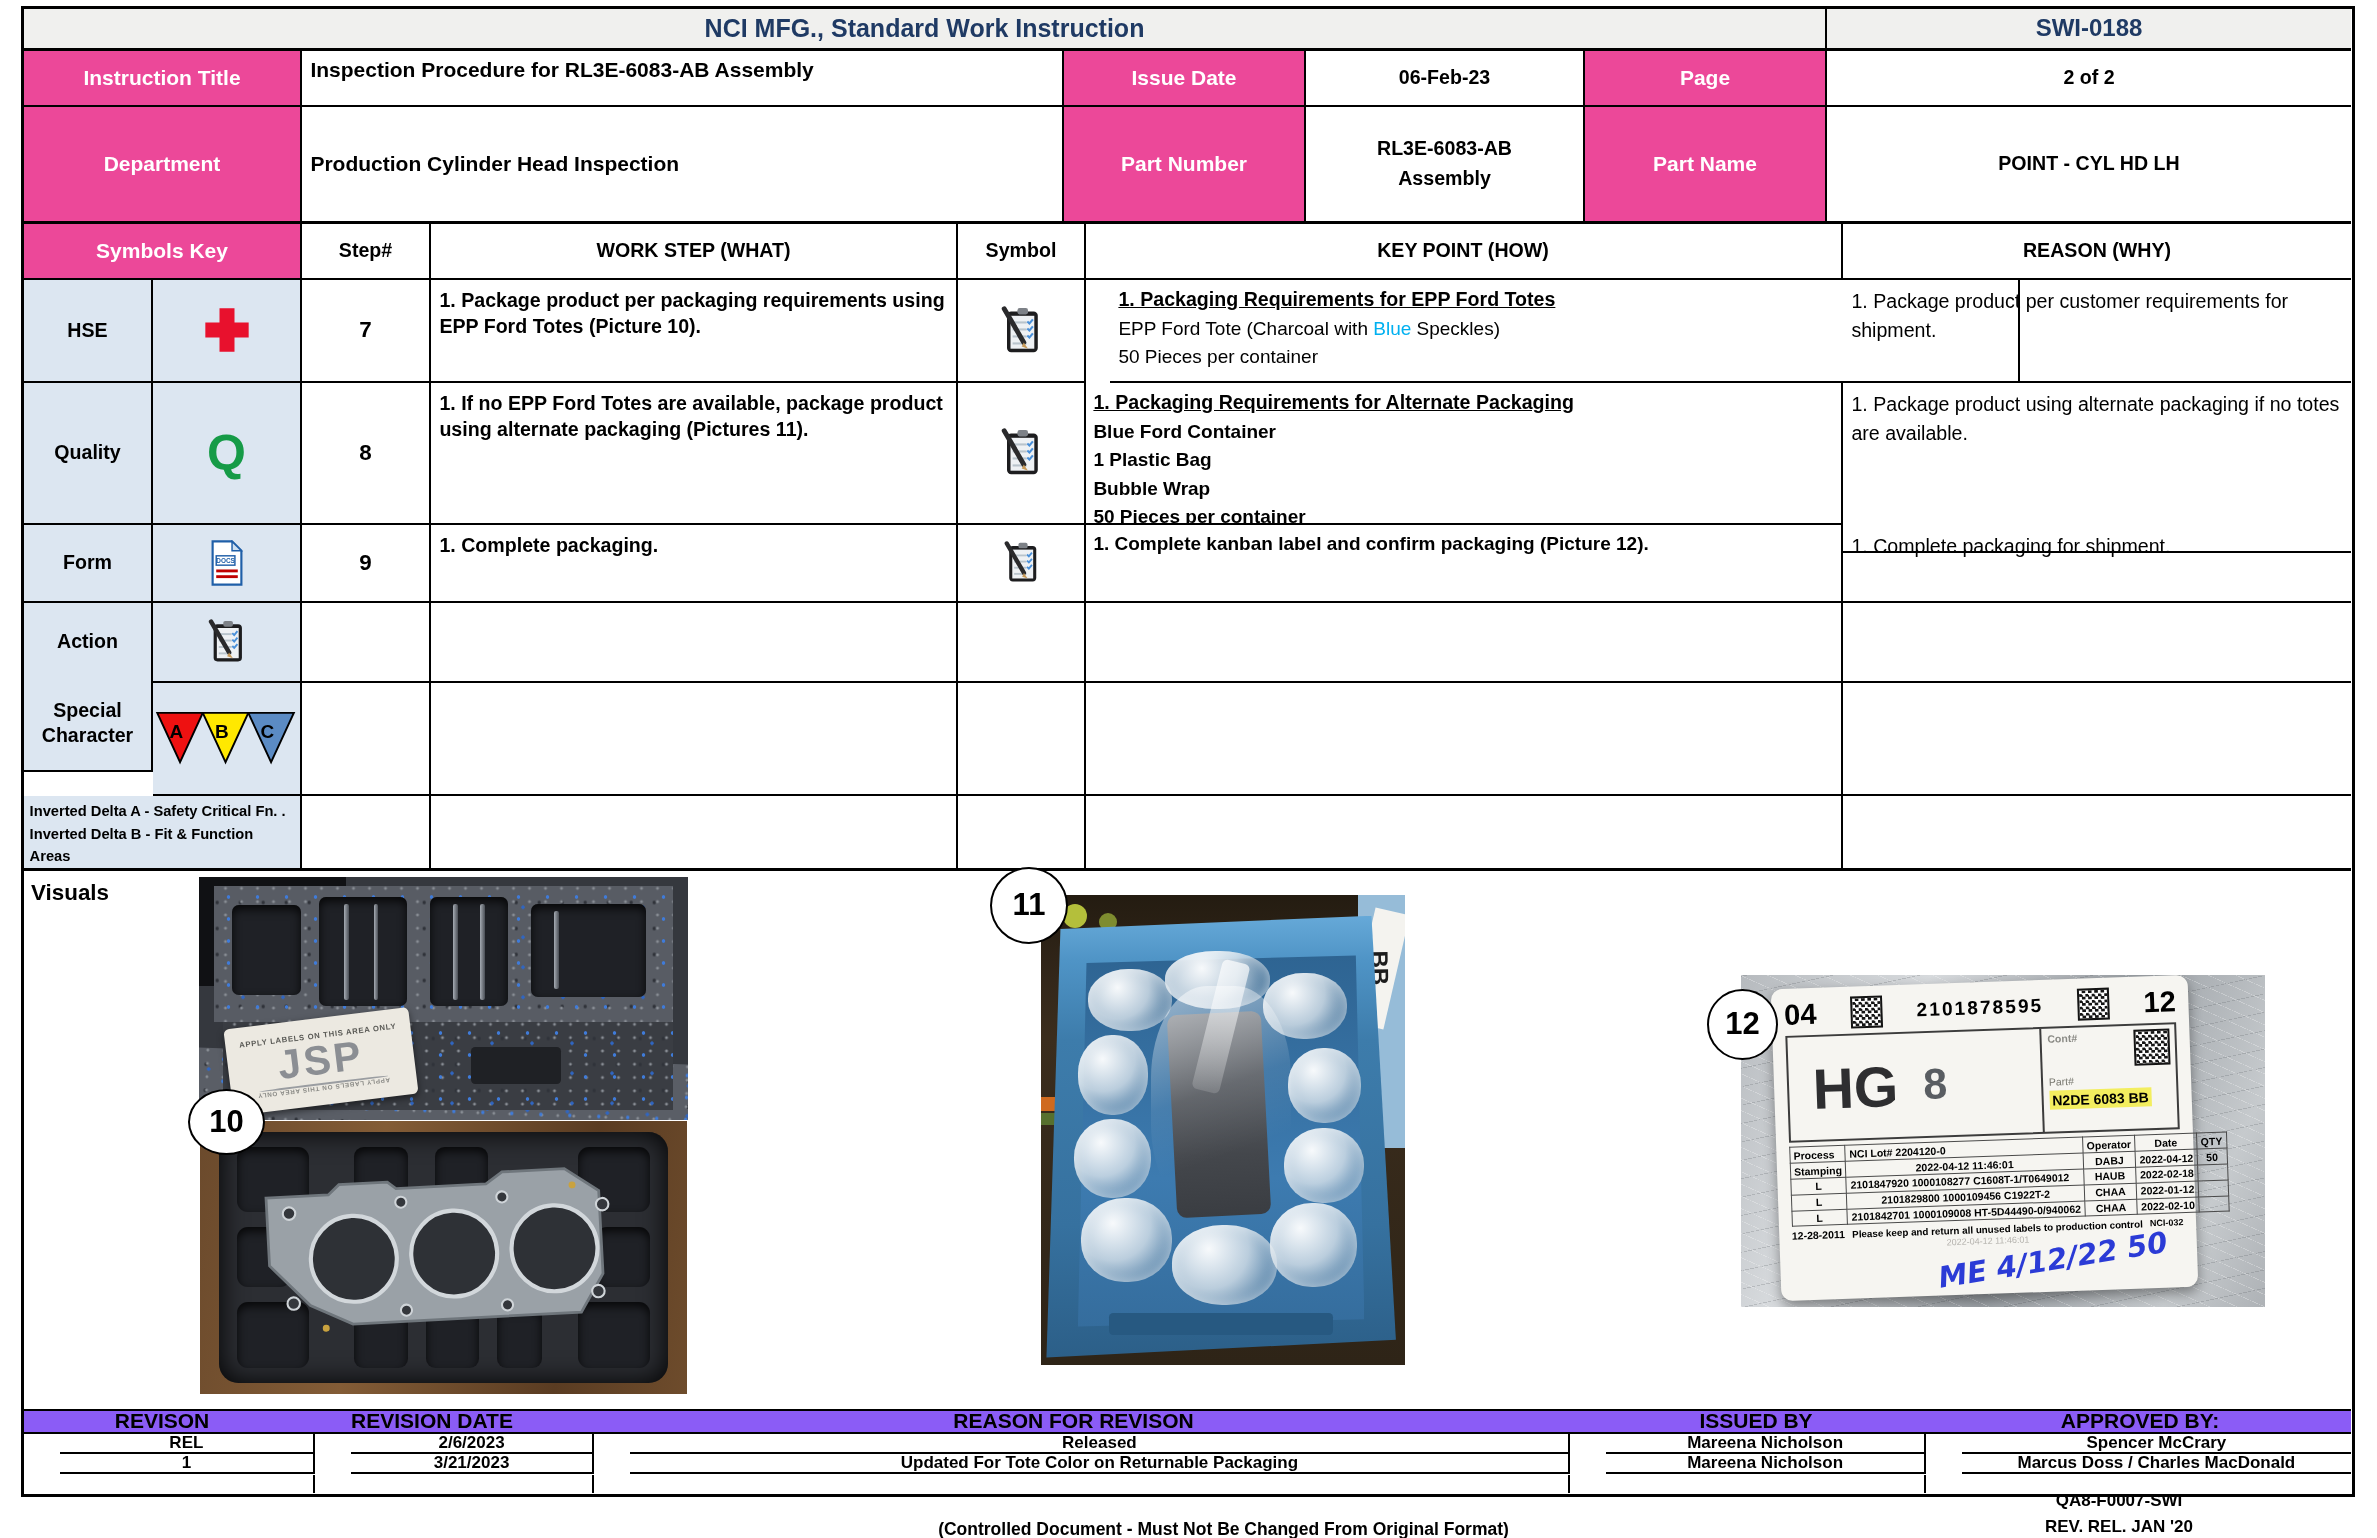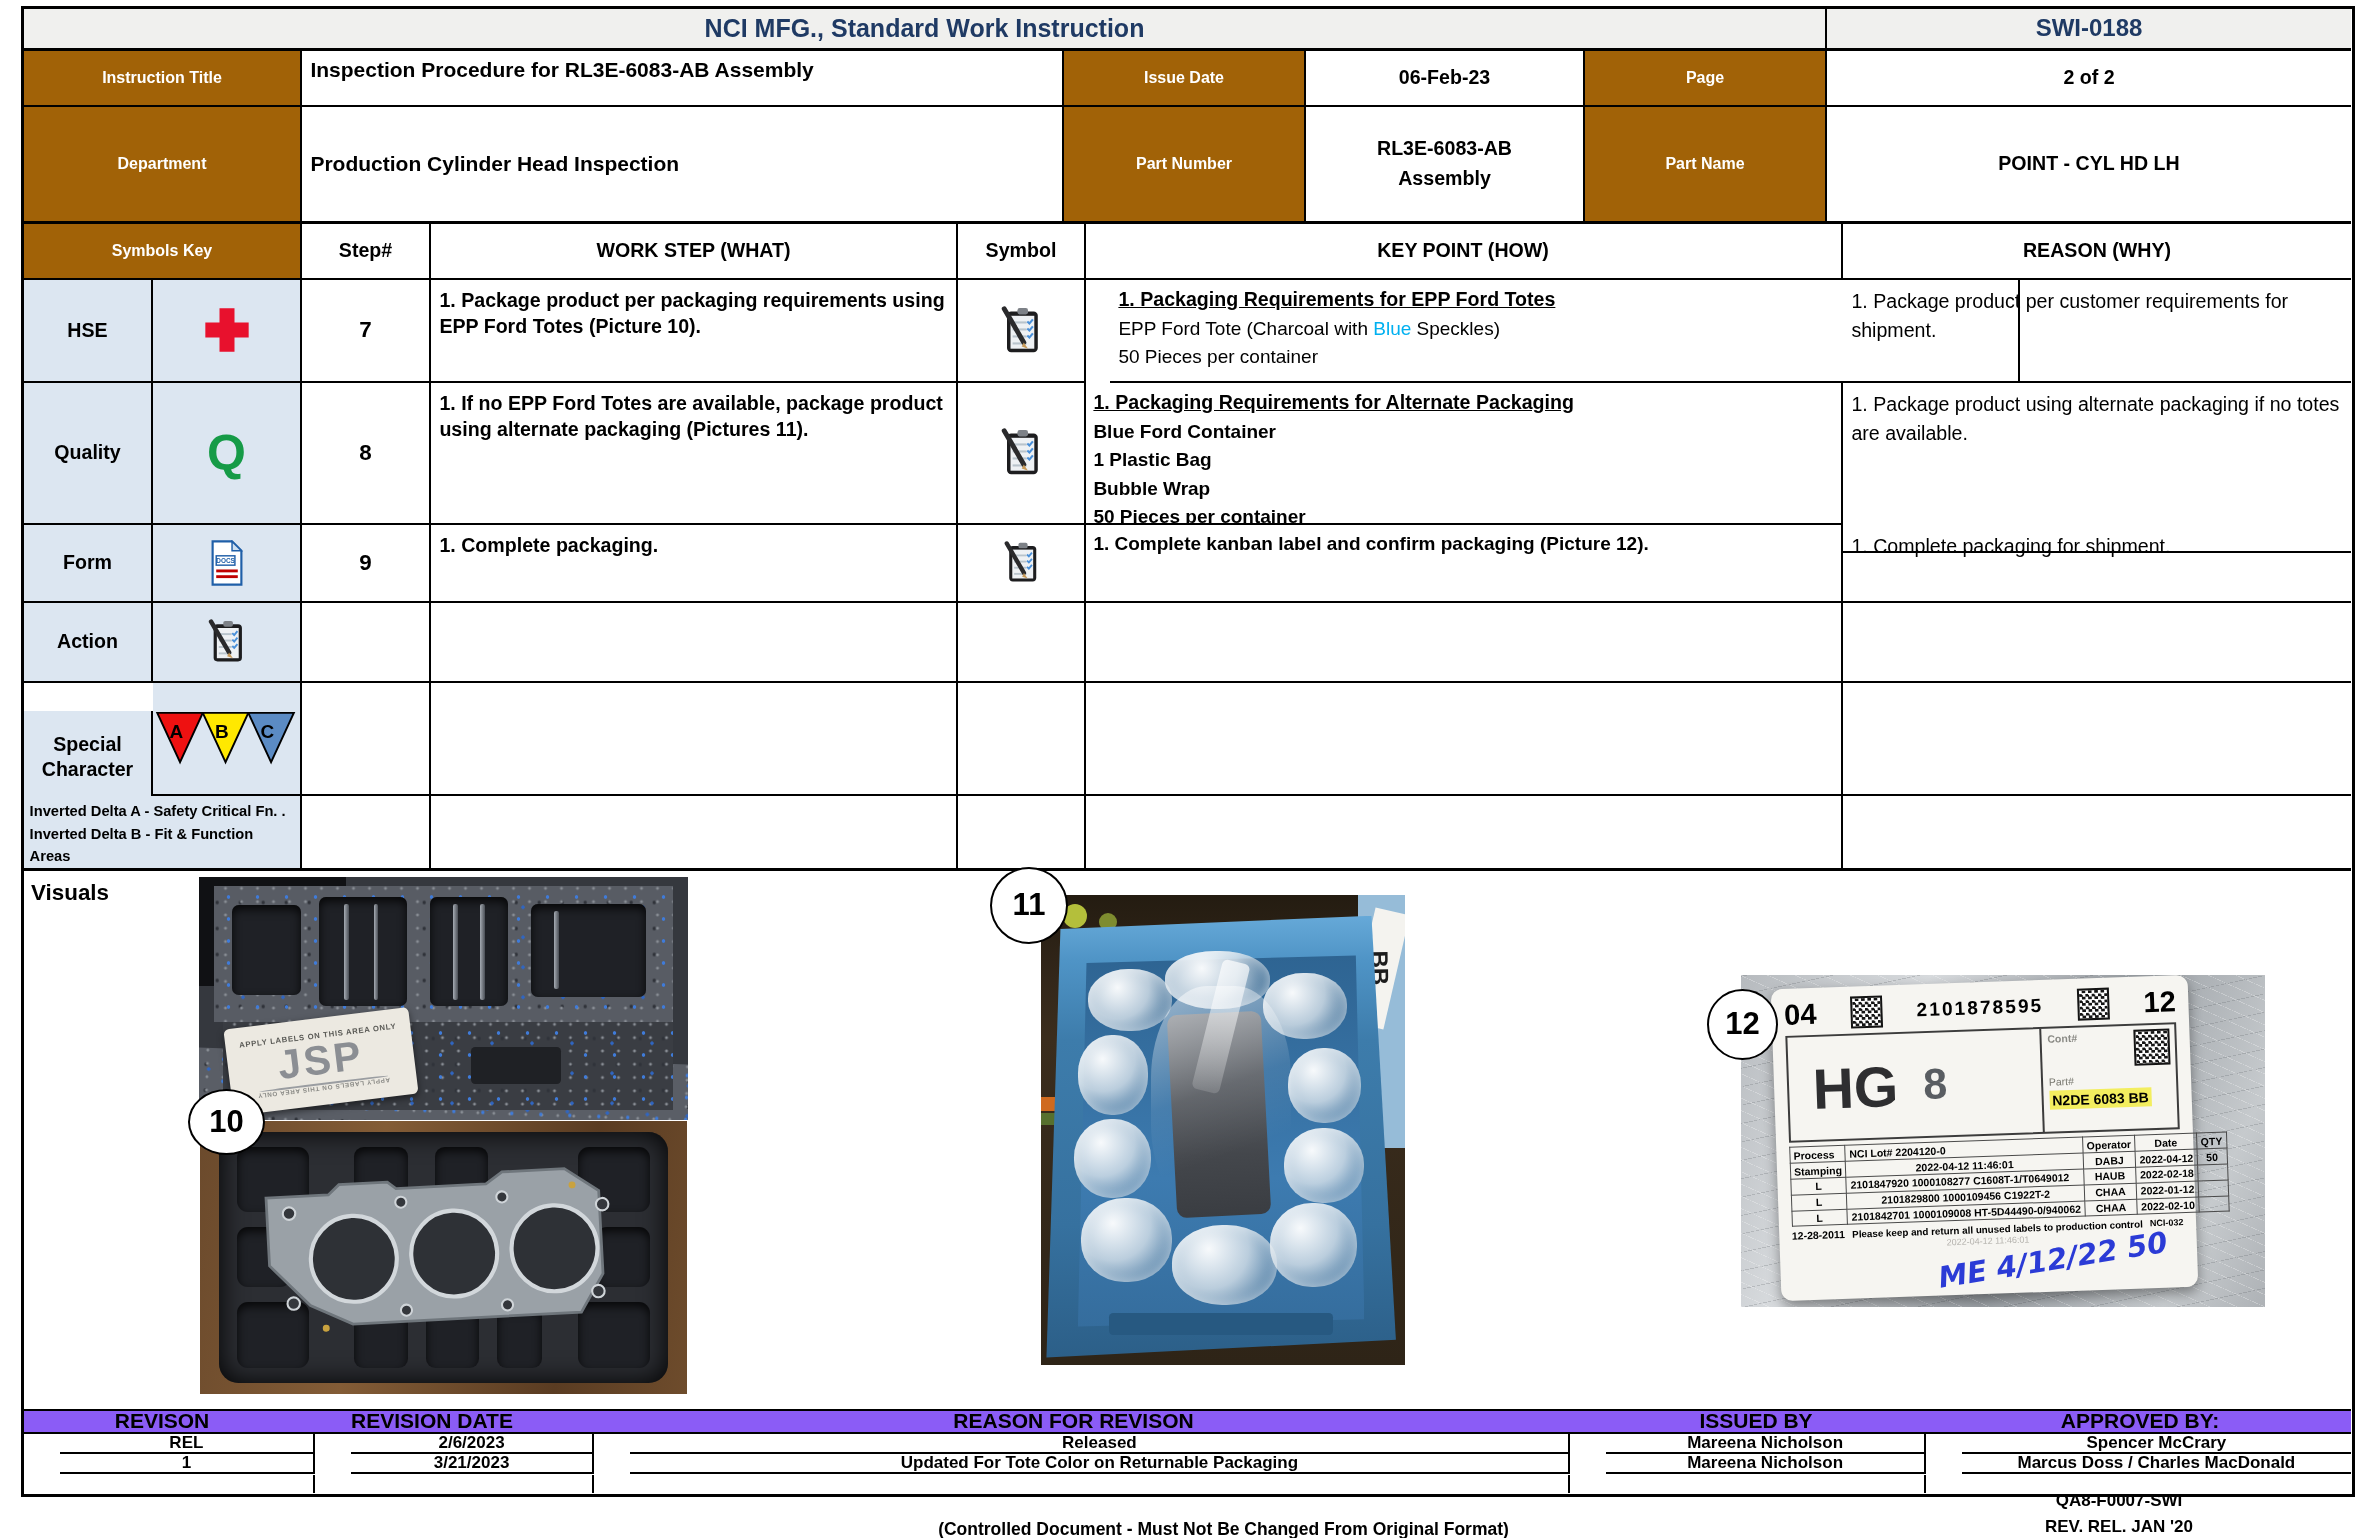--- a/index.html
+++ b/index.html
@@ -1,21 +1,21 @@
 <!DOCTYPE html>
 <html style="font-size:11.2px"><head>
 <meta charset="utf-8">
 <style>
   html,body{margin:0;padding:0;}
   body{width:2377px;height:1538px;position:relative;background:#fff;font-family:"Liberation Sans",sans-serif;color:#000;}
   .page{position:absolute;left:21px;top:5.6px;width:2334px;height:1491px;border:3.5px solid #000;box-sizing:border-box;background:#fff;}
   .cell{position:absolute;box-sizing:border-box;border-right:2.1px solid #000;border-bottom:2.1px solid #000;
         display:flex;align-items:center;justify-content:center;text-align:center;overflow:hidden;}
   .bb4{border-bottom-width:2.8px}.bb5{border-bottom-width:3.5px}.nbr{border-right:none}
-  .navy{background:#a16207;color:#fff;font-weight:bold;font-size:16px;}
+  .navy{background:#ec4899;color:#fff;font-weight:bold;font-size:21px;}
   .gray{background:#f0f0ee;}
   .lb{background:#dce6f1;}
   .tl{align-items:flex-start;justify-content:flex-start;text-align:left;padding:7px 8.4px;}
   .titletext{color:#1f3a64;font-weight:bold;font-size:25px;}
   .b28{font-weight:bold;font-size:19.6px}.b30{font-weight:bold;font-size:21px}.b32{font-weight:bold;font-size:22.4px}
   .work{font-weight:bold;font-size:19.6px;line-height:1.35;}
   .kp{flex-direction:column;align-items:flex-start;justify-content:flex-start;text-align:left;padding:5.6px 8.4px;font-size:19px;line-height:1.5;}
   .kph{font-weight:bold;text-decoration:underline;font-size:19.6px;}
   .kpb{font-weight:bold;}
   .reason{font-size:19.6px;line-height:1.5;}
@@ -201,21 +201,21 @@
       <line x1="6" y1="4" x2="34" y2="52" stroke="#2a2a2c" stroke-width="7" stroke-linecap="round"></line>
       <polygon points="34,52 40,61 31,58" fill="#c89b5a"></polygon>
     </svg>
   </div>
   <div class="cell bb4" style="left:278px;top:594px;width:129px;height:80px"></div>
   <div class="cell bb4" style="left:407px;top:594px;width:527px;height:80px"></div>
   <div class="cell bb4" style="left:934px;top:594px;width:128px;height:80px"></div>
   <div class="cell bb4" style="left:1061px;top:594px;width:758px;height:80px"></div>
   <div class="cell bb4 nbr" style="left:1819px;top:594px;width:508px;height:80px"></div>
 
-  <div class="cell lb bb4 b28" style="left:0;top:702px;width:129px;height:95px;line-height:1.3">Special Character</div>
+  <div class="cell lb bb4 b28" style="left:0;top:668px;width:129px;height:95px;line-height:1.3">Special Character</div>
   <div class="cell lb bb4" style="left:129px;top:674px;width:149px;height:113px">
     <svg width="143" height="55" viewBox="0 0 150 58">
       <polygon points="2,2 50,2 26,54" fill="#ee1111" stroke="#000" stroke-width="2"></polygon>
       <polygon points="50,2 98,2 74,54" fill="#ffe800" stroke="#000" stroke-width="2"></polygon>
       <polygon points="98,2 146,2 122,54" fill="#5b8bc4" stroke="#000" stroke-width="2"></polygon>
       <text x="22" y="28" text-anchor="middle" font-family="Liberation Sans, sans-serif" font-size="20" font-weight="bold" fill="#000">A</text>
       <text x="70" y="28" text-anchor="middle" font-family="Liberation Sans, sans-serif" font-size="20" font-weight="bold" fill="#000">B</text>
       <text x="118" y="28" text-anchor="middle" font-family="Liberation Sans, sans-serif" font-size="20" font-weight="bold" fill="#000">C</text>
     </svg>
   </div>

